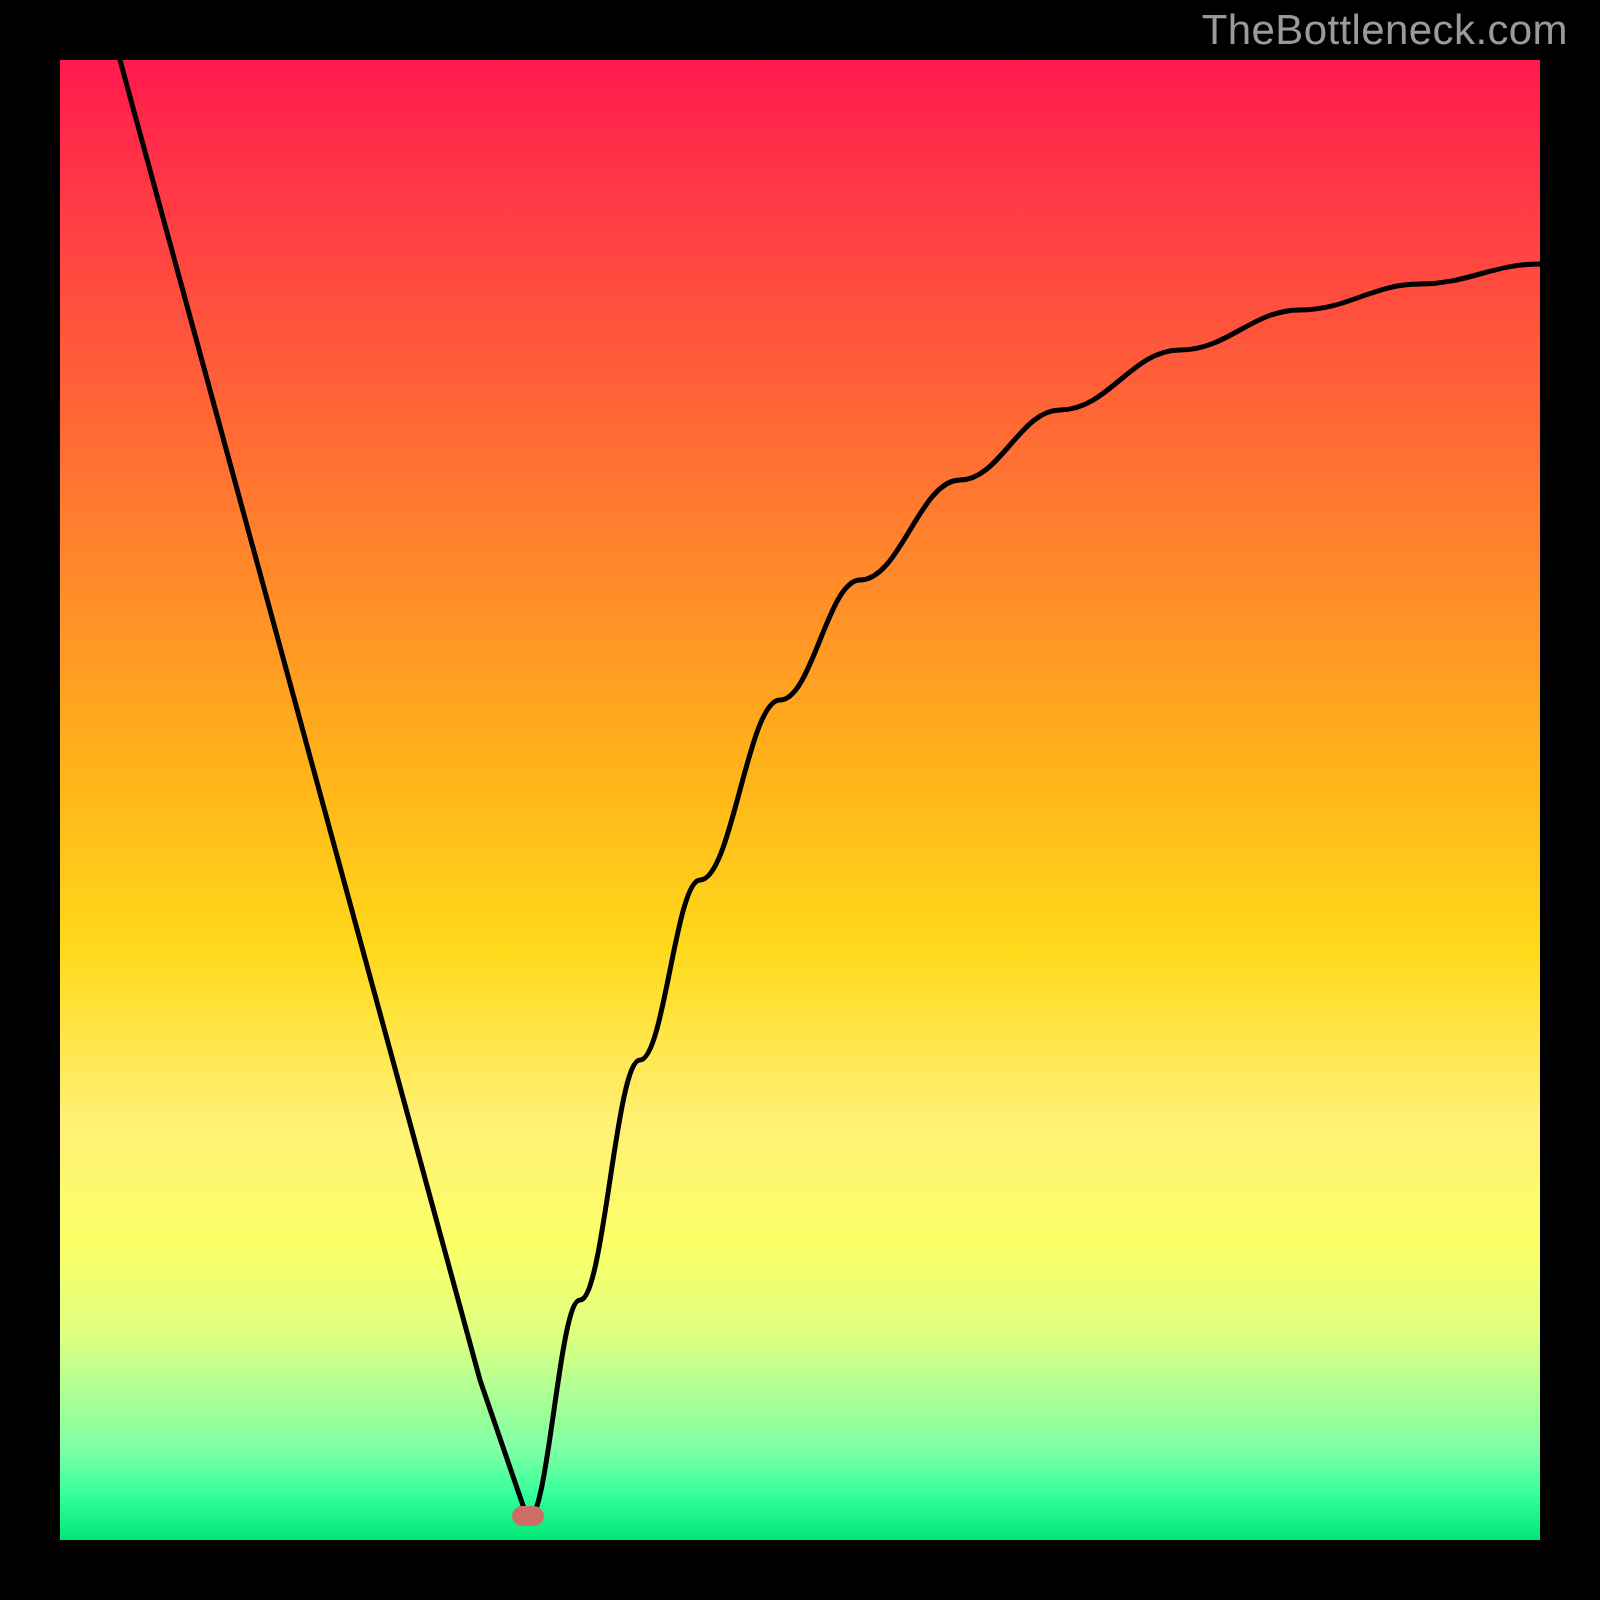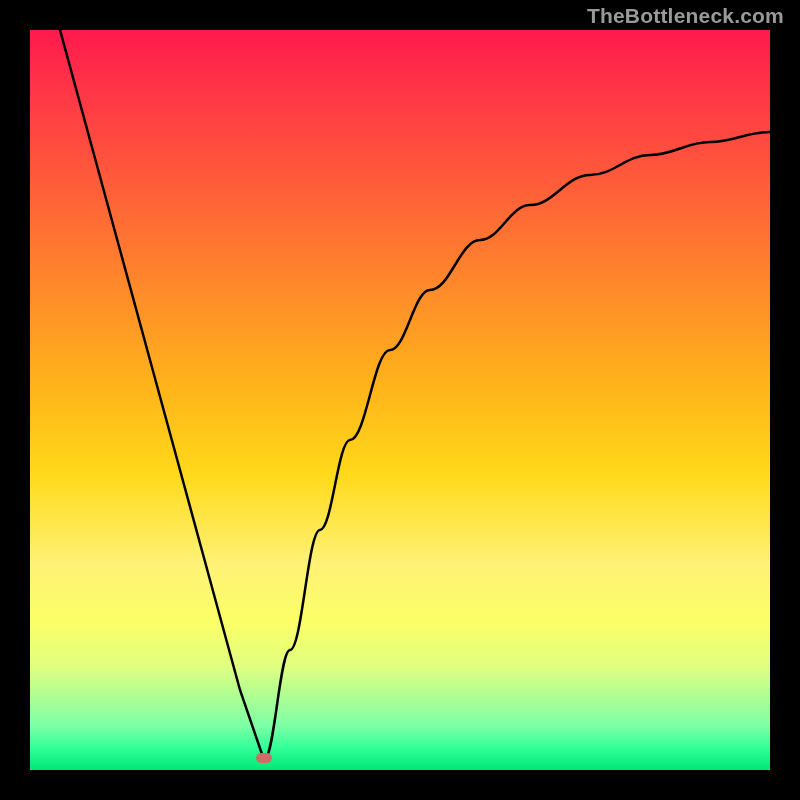--- a/index.html
+++ b/index.html
@@ -60,21 +60,21 @@
     height: 10px;
     border-radius: 5px;
     background: #cc6e66;
   }
   .watermark {
     position: absolute;
     top: 4px;
     right: 16px;
     color: #9a9a9a;
     font-size: 21px;
-    font-weight: 700;
+    font-weight: 400;
     letter-spacing: 0.2px;
   }
 </style>
 </head>
 <body>
 
 <div class="frame">
 
   <div class="watermark">TheBottleneck.com</div>
 

